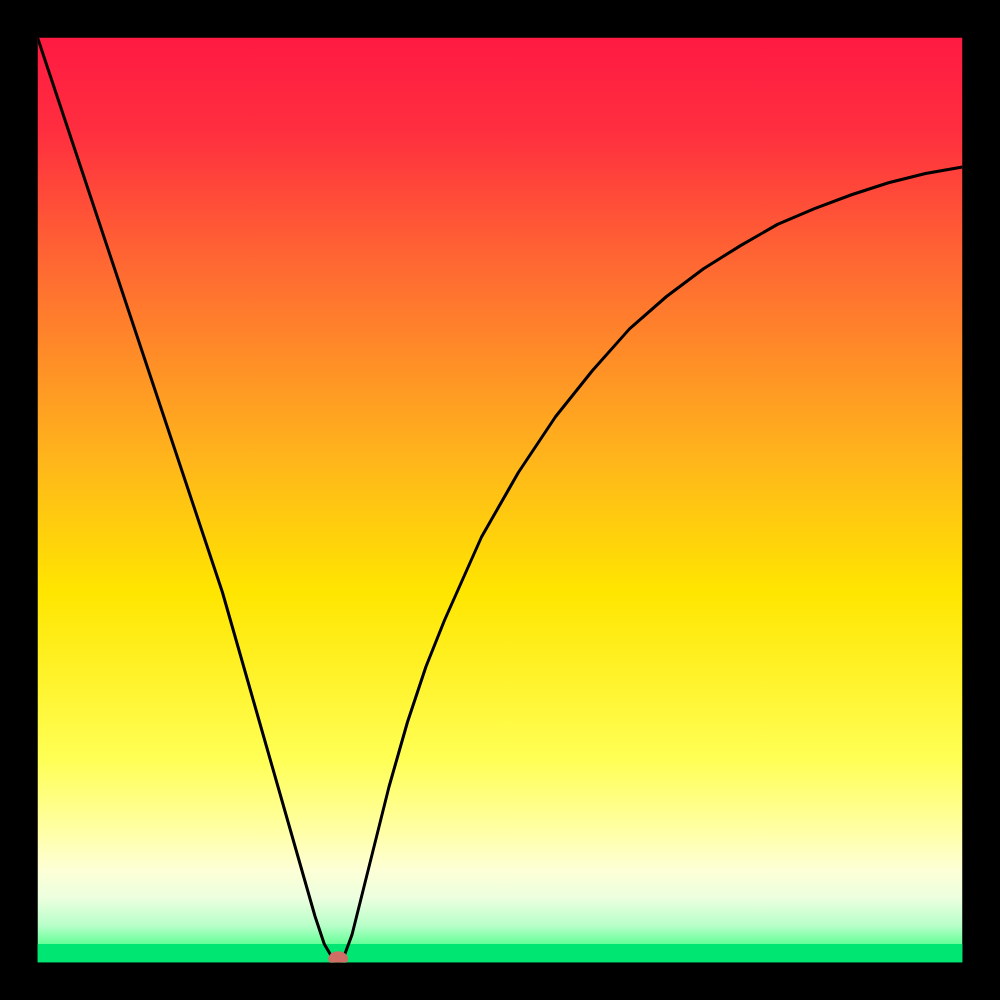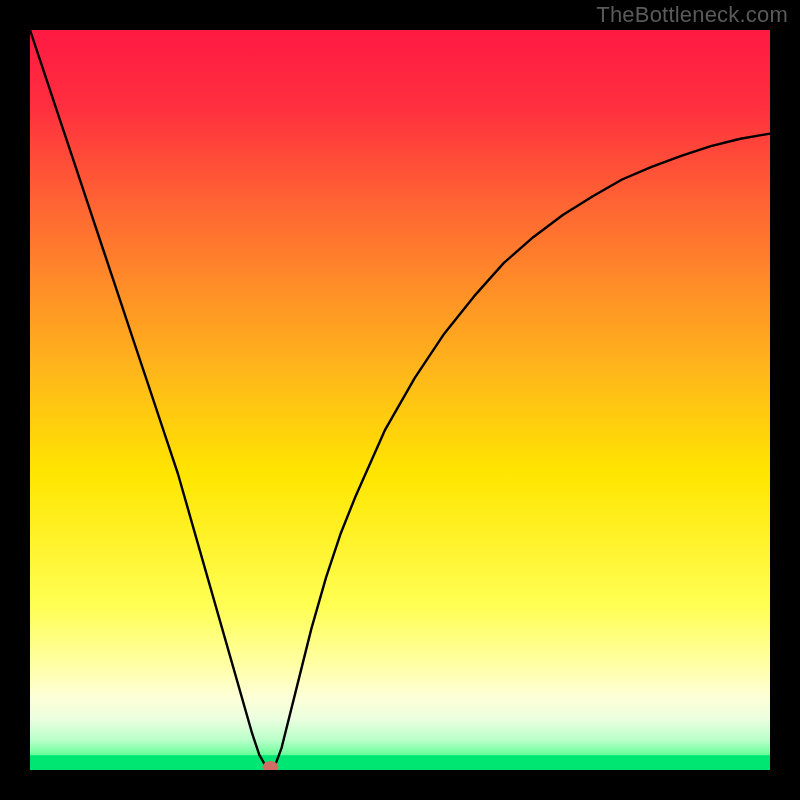--- a/index.html
+++ b/index.html
@@ -36,21 +36,20 @@
   .plot-area svg {
     display: block;
     width: 740px;
     height: 740px;
   }
 </style>
 </head>
 <body>
 
 <div class="frame">
-  <div class="watermark">TheBottleneck.com</div>
   <div class="plot-area">
     <svg id="chart-svg" viewBox="0 0 740 740">
       <defs>
         <linearGradient id="bg-grad" x1="0" y1="0" x2="0" y2="1">
             <stop offset="0%" stop-color="#ff1a42"></stop>
             <stop offset="10%" stop-color="#ff2e3f"></stop>
             <stop offset="25%" stop-color="#ff6a32"></stop>
             <stop offset="45%" stop-color="#ffb31c"></stop>
             <stop offset="60%" stop-color="#ffe600"></stop>
             <stop offset="78%" stop-color="#ffff55"></stop>

